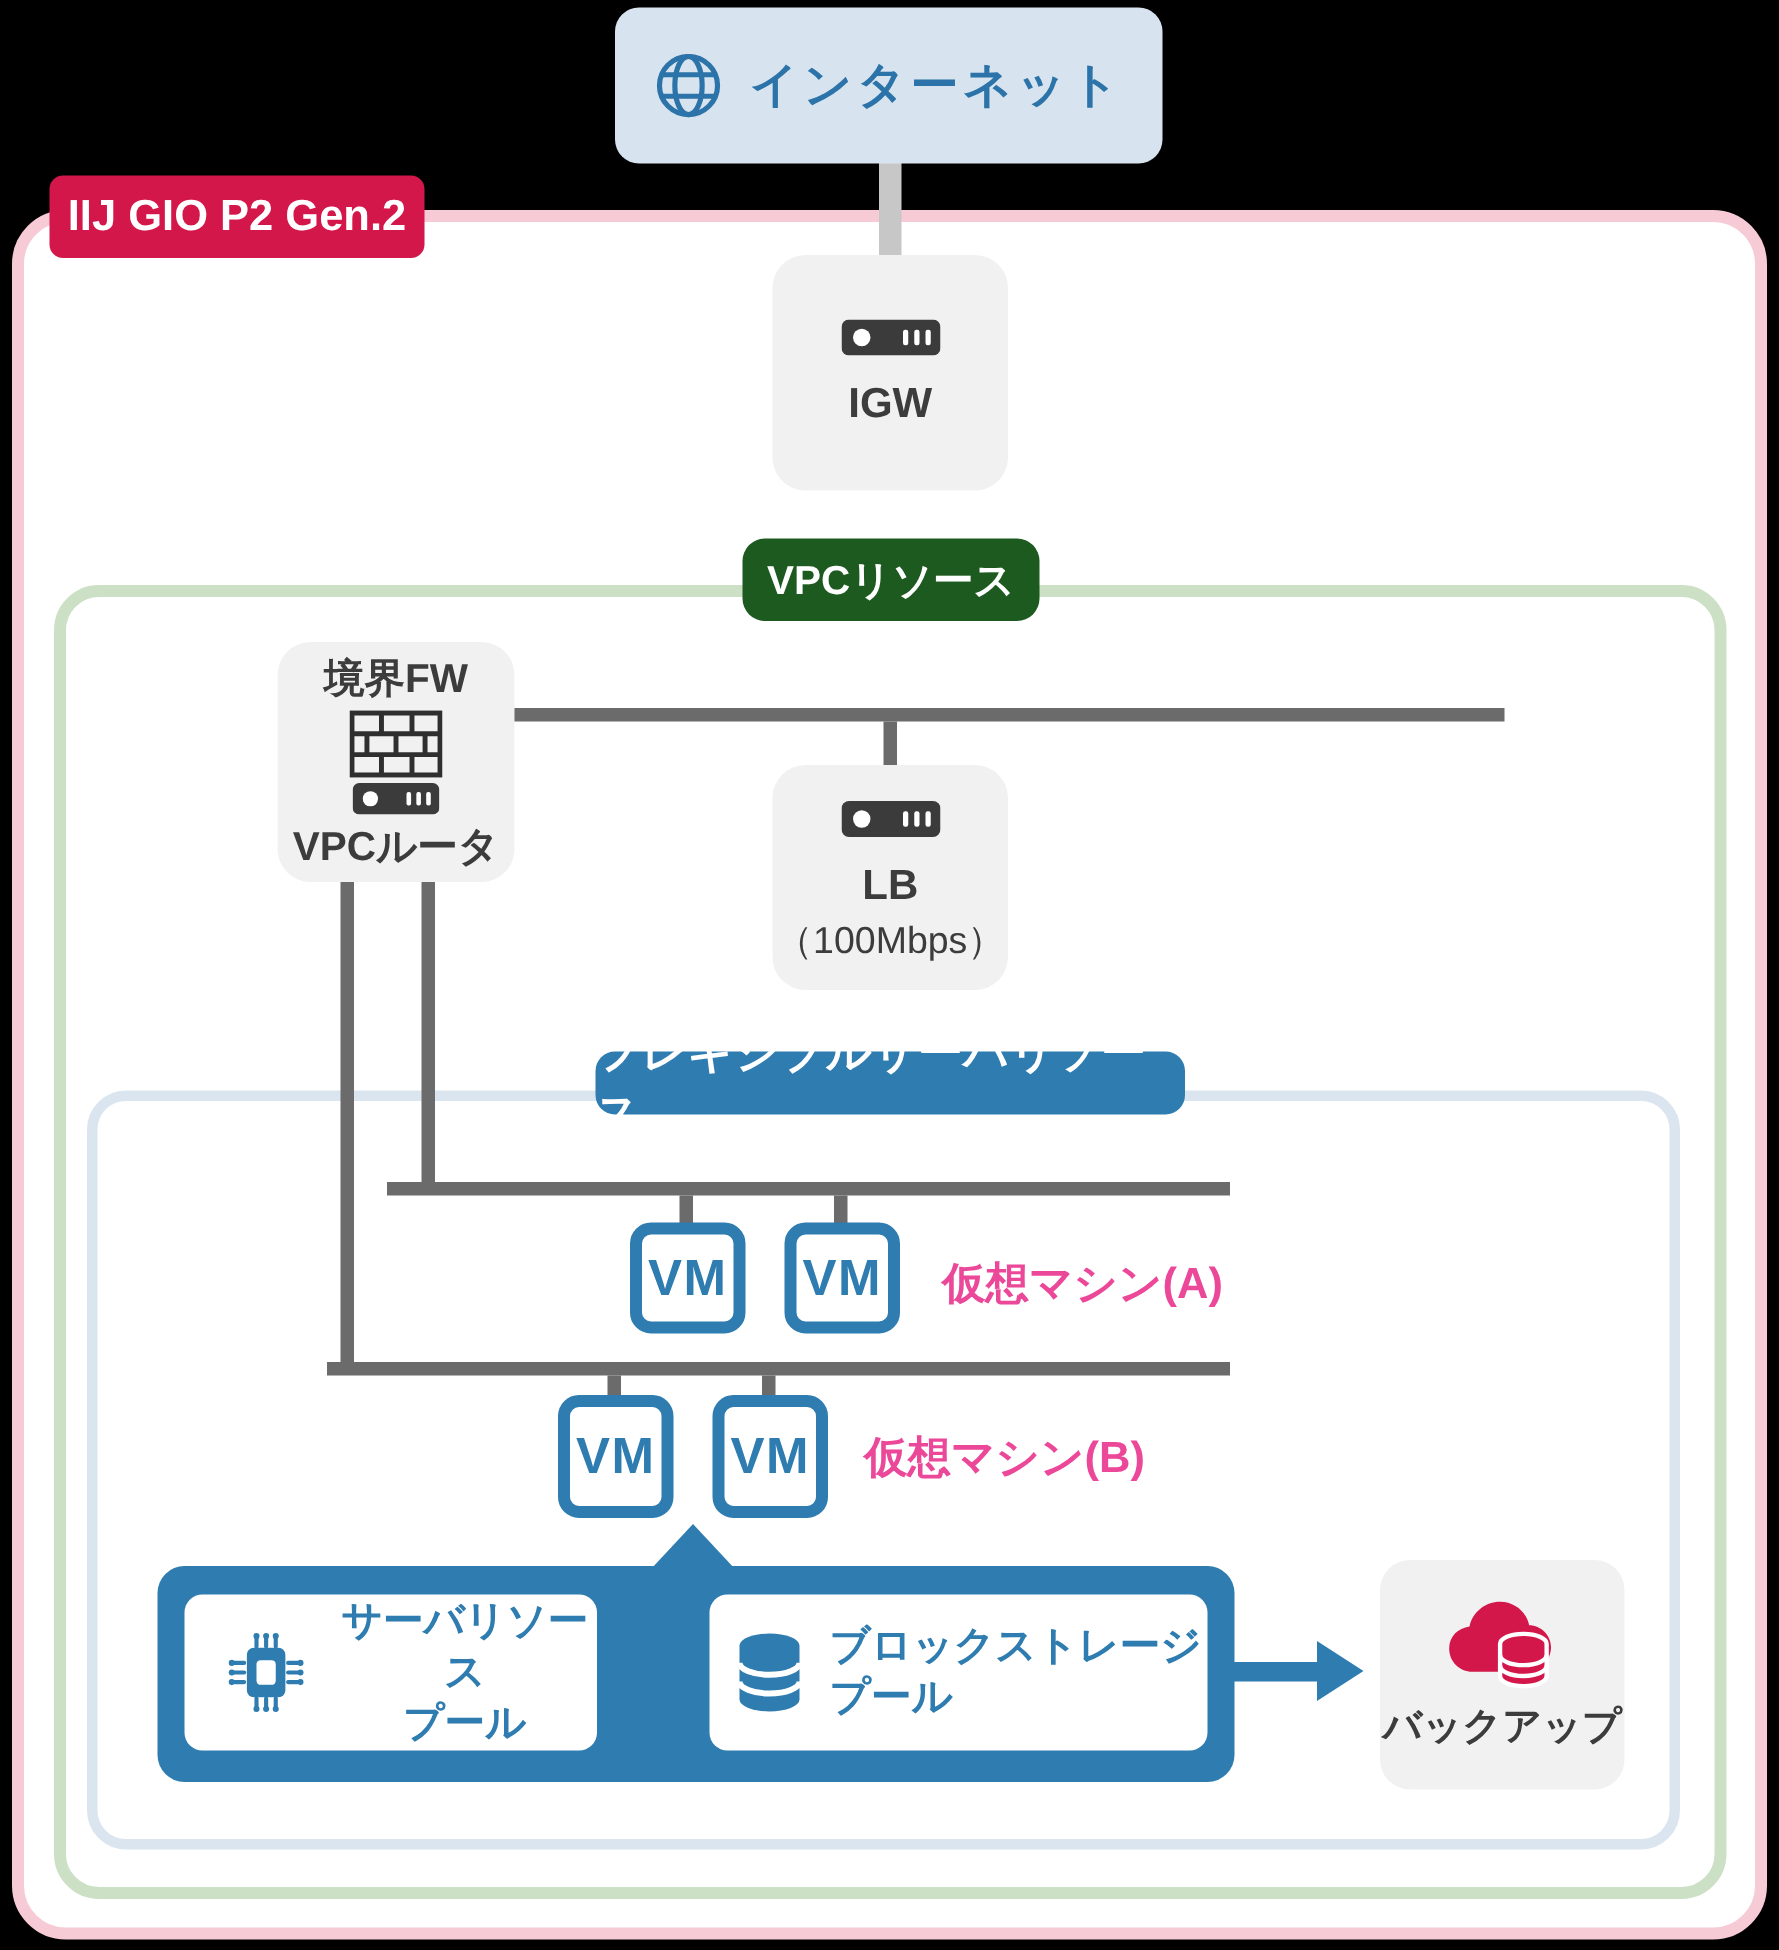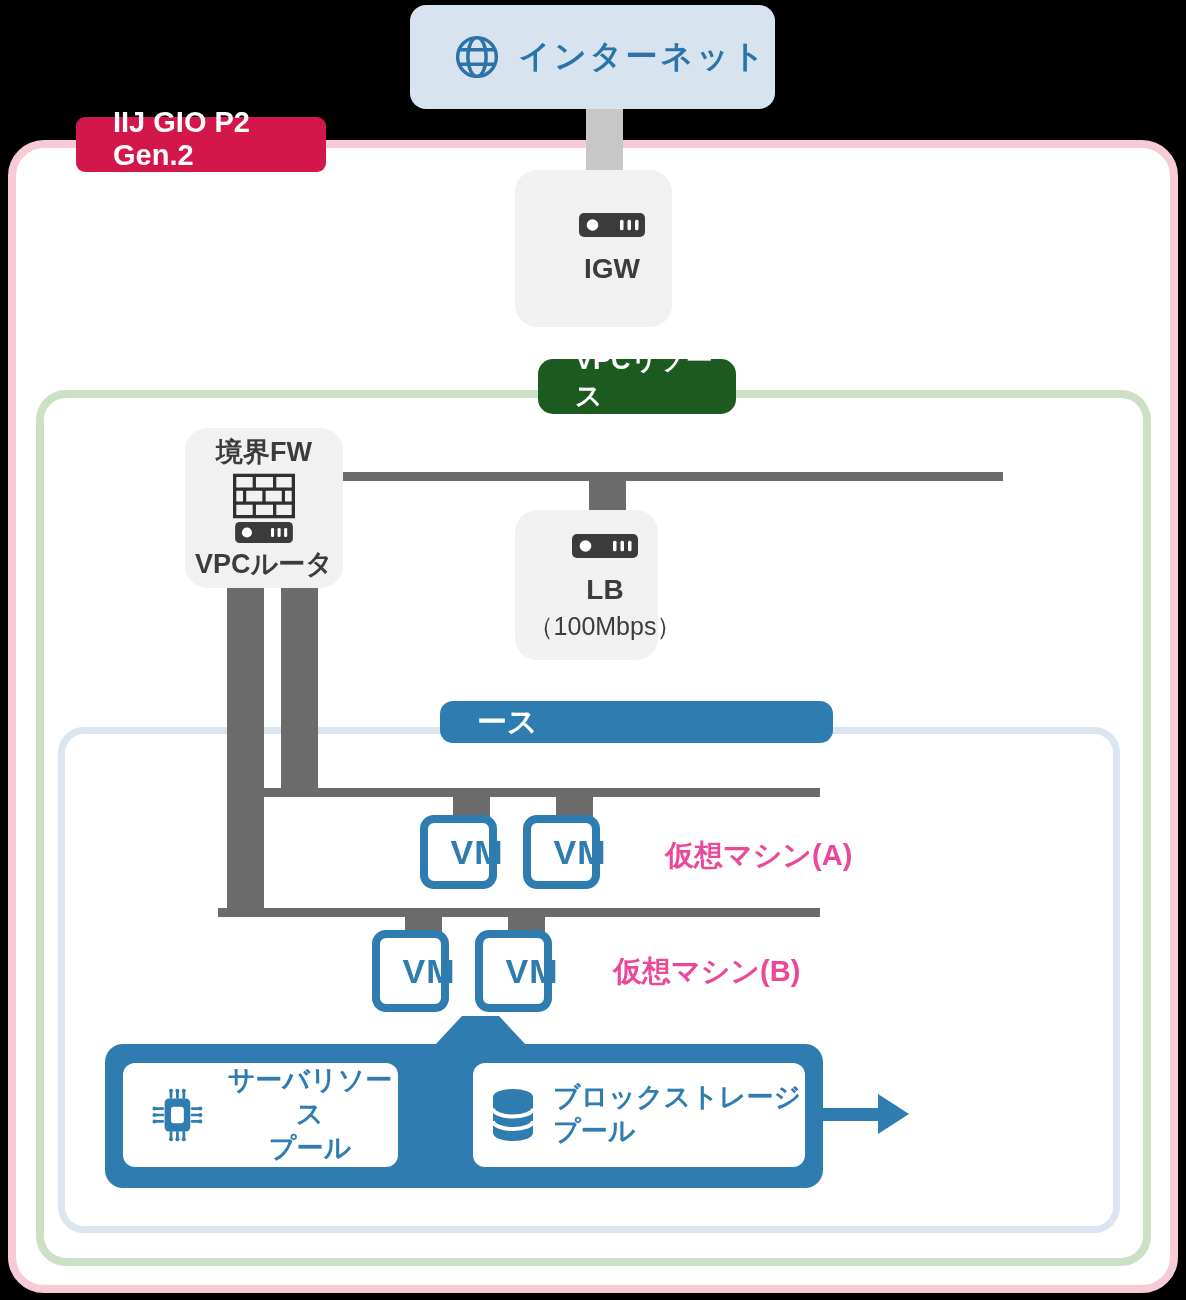--- a/index.html
+++ b/index.html
@@ -1,47 +1,47 @@
 <!DOCTYPE html>
 <html><head>
 <meta charset="utf-8">
 <style>
   html,body{margin:0;padding:0;background:#000;}
   .canvas{position:relative;width:1186px;height:1300px;background:#000;overflow:hidden;
           font-family:"Liberation Sans","DejaVu Sans",sans-serif;}
-  .abs{position:absolute;box-sizing:border-box;padding-left:37px;}
+  .abs{position:absolute;box-sizing:border-box;}
 
   
   .pink-container{left:8px;top:140px;width:1170px;height:1153px;background:#fff;
     border:8px solid #f6cbd6;border-radius:36px;}
   .green-container{left:36px;top:390px;width:1115px;height:876px;background:#fff;
     border:8px solid #cbe0c5;border-radius:30px;}
   .lightblue-container{left:58px;top:727px;width:1062px;height:506px;background:#fff;
     border:7px solid #dbe5ef;border-radius:26px;}
 
   
-  .badge{display:flex;align-items:flex-end;justify-content:center;color:#fff;font-weight:bold;margin-left:43px;}
+  .badge{display:flex;align-items:center;justify-content:center;color:#fff;font-weight:bold;}
   .red-badge{left:33px;top:117px;width:250px;height:55px;background:#d4174a;border-radius:9px;
     font-size:29px;}
   .green-badge{left:495px;top:359px;width:198px;height:55px;background:#1d5a1f;border-radius:15px;
     font-size:27px;}
   .blue-badge{left:397px;top:701px;width:393px;height:42px;background:#2e7cb0;border-radius:13px;
     font-size:30px;}
 
   
   .node{background:#f1f1f2;border-radius:22px;display:flex;flex-direction:column;
     align-items:center;justify-content:center;color:#3c3c3c;}
   .internet-box{left:410px;top:5px;width:365px;height:104px;background:#d7e4ef;border-radius:16px;
     display:flex;flex-direction:row;align-items:center;justify-content:center;gap:18px;}
   .internet-label{color:#2b73a8;font-size:32px;font-weight:bold;letter-spacing:3px;}
   .igw-box{left:515px;top:170px;width:157px;height:157px;gap:16px;}
   .node-label{font-size:28px;font-weight:bold;}
   .fw-box{left:185px;top:428px;width:158px;height:160px;gap:3px;padding:6px 0;}
   .fw-label{font-size:27px;font-weight:bold;}
-  .lb-box{left:515px;top:510px;width:143px;height:150px;gap:4px;padding-top:6px;}
+  .lb-box{left:515px;top:510px;width:157px;height:150px;gap:4px;padding-top:6px;}
   .lb-sub{font-size:25px;color:#3c3c3c;}
   .backup-box{left:920px;top:1040px;width:163px;height:153px;border-radius:20px;gap:4px;}
   .backup-label{font-size:26px;font-weight:bold;}
 
   
   .line{background:#6b6b6b;}
   .lightline{background:#c7c7c7;}
 
   
   .vm-box{width:77px;background:#fff;border:8px solid #2e7cb0;border-radius:14px;
@@ -225,14 +225,25 @@
       <div class="pool-text">
         <div>ブロックストレージ</div>
         <div>プール</div>
       </div>
     </div>
   </div>
 
   <div class="abs arrow-line"></div>
   <div class="abs arrow-head"></div>
 
+  <div class="abs node backup-box">
+    <svg width="84" height="64" viewBox="0 0 84 66">
+      <path d="M21,51 C12,51 5,44 5,35 C5,27 11,21 19,20 C21,10 30,3 40,3 C50,3 58,10 60,19 C68,19 75,26 75,34 C75,43 68,51 59,51 Z" fill="#d4174a"></path>
+      <g>
+        <path d="M40,32 a16,7 0 0 1 32,0 V54 a16,7 0 0 1 -32,0 Z" fill="#d4174a" stroke="#fff" stroke-width="3"></path>
+        <path d="M40,39.5 a16,7 0 0 0 32,0" fill="none" stroke="#fff" stroke-width="3"></path>
+        <path d="M40,47 a16,7 0 0 0 32,0" fill="none" stroke="#fff" stroke-width="3"></path>
+      </g>
+    </svg>
+    <span class="backup-label">バックアップ</span>
+  </div>
 
 </div>
 
 </body></html>

